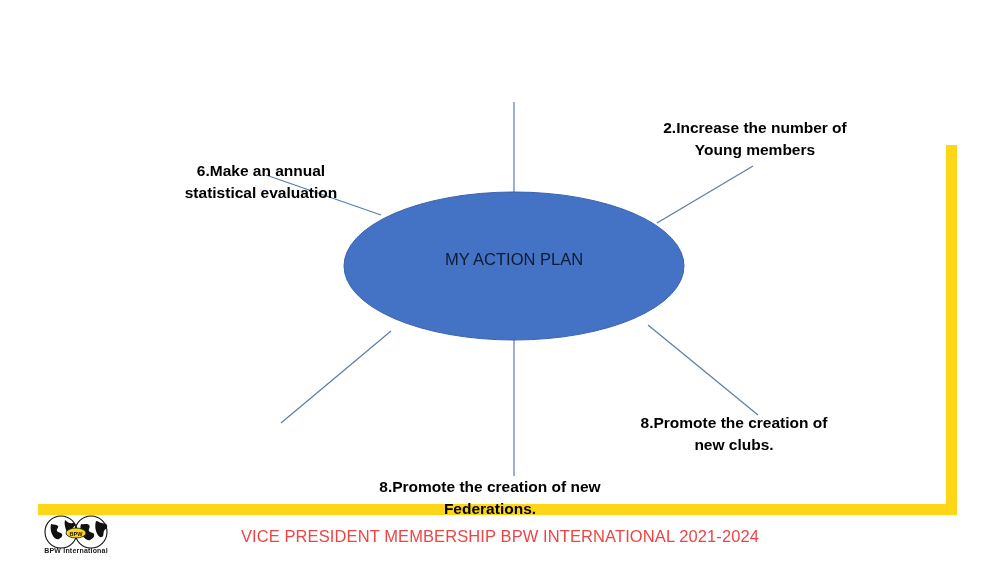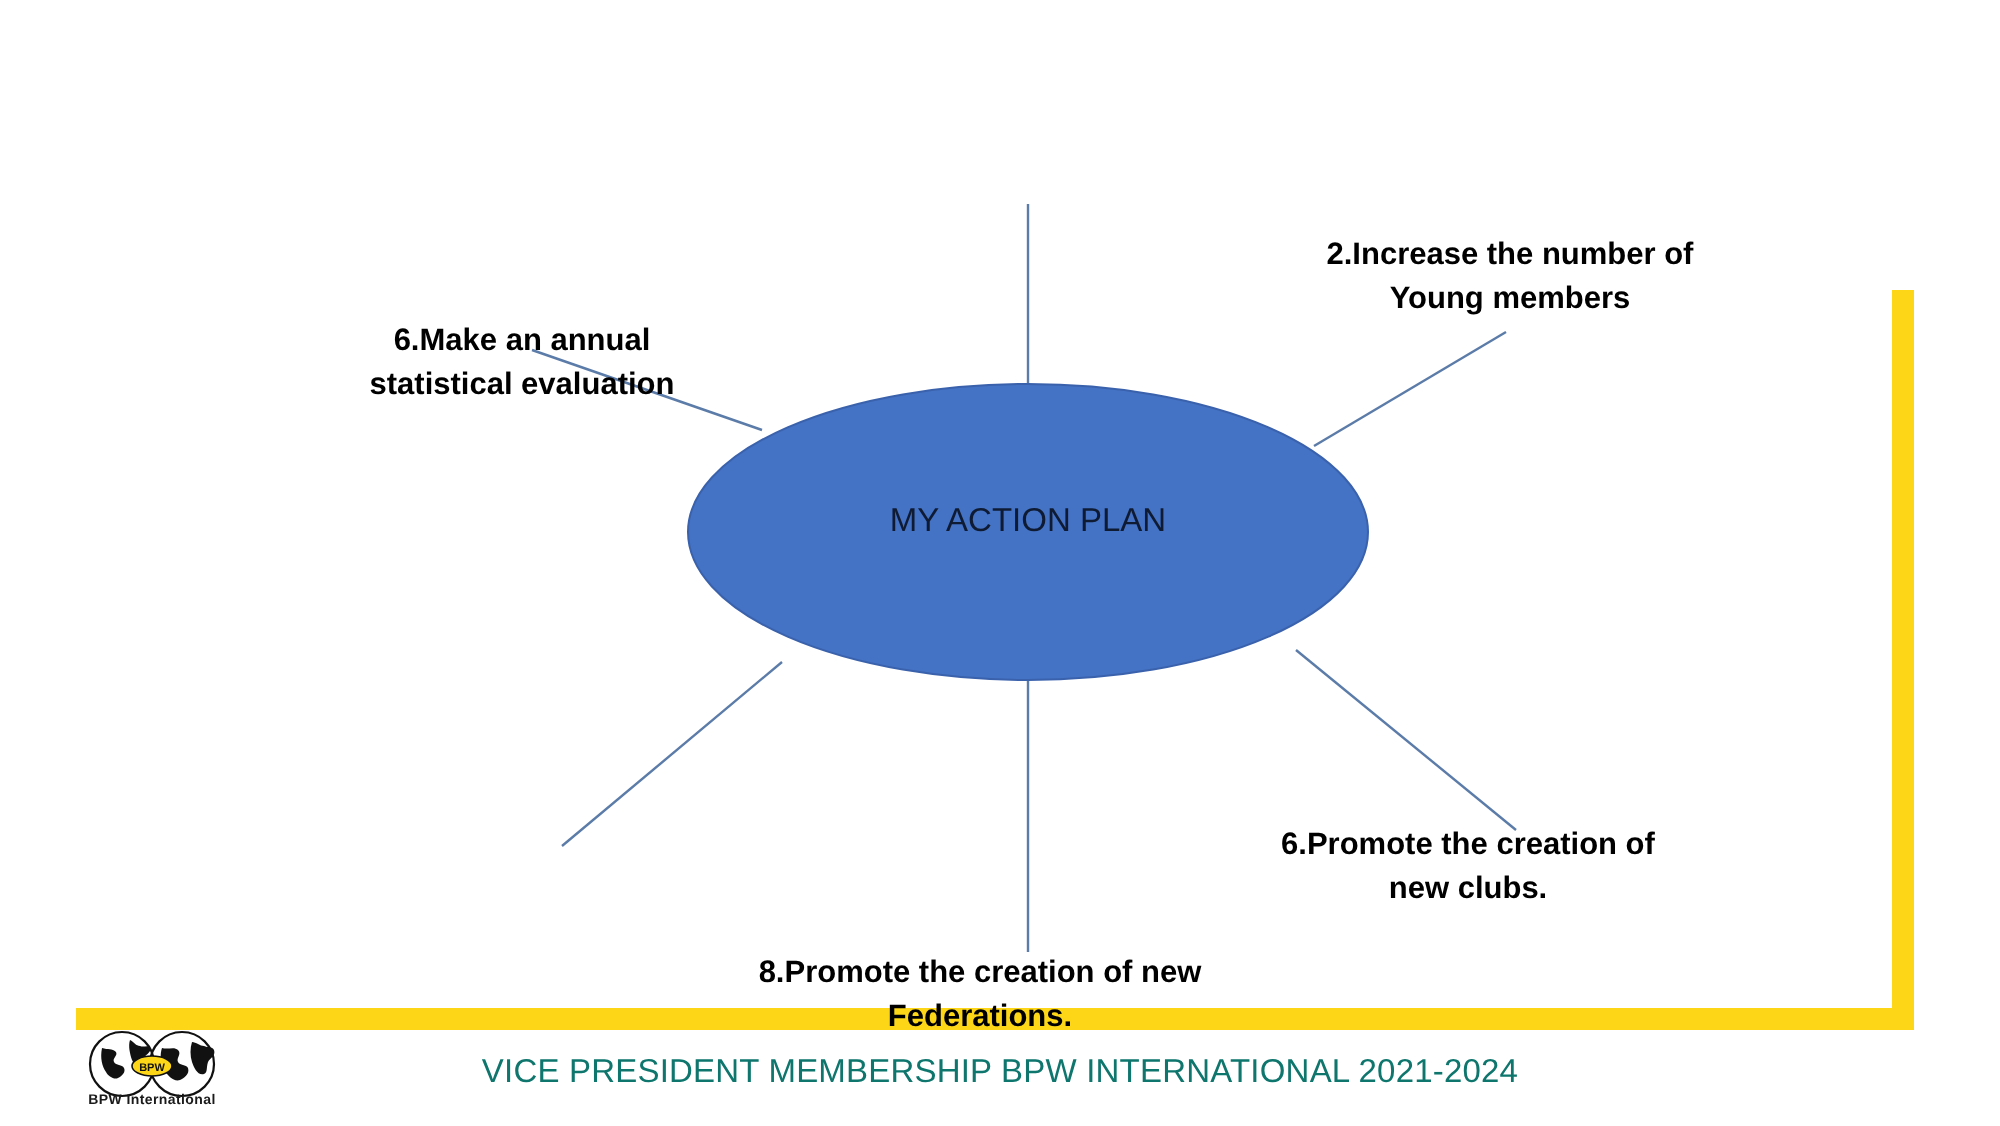--- a/index.html
+++ b/index.html
@@ -81,21 +81,21 @@
 
   
   .footer-caption {
     position: absolute;
     left: 0;
     top: 527px;
     width: 1000px;
     text-align: center;
     font-family: "Liberation Sans", sans-serif;
     font-size: 16.5px;
-    color: #0f766e;
+    color: #ef4444;
     letter-spacing: 0.1px;
   }
 
   
   .logo {
     position: absolute;
     left: 34px;
     top: 515px;
     width: 84px;
     height: 44px;
@@ -129,21 +129,21 @@
     <line class="connector" x1="514" y1="340" x2="514" y2="476"></line>
     <line class="connector" x1="391" y1="331" x2="281" y2="423"></line>
     <line class="connector" x1="381" y1="215" x2="266" y2="175"></line>
 
     <ellipse class="ellipse-shape" cx="514" cy="266" rx="170" ry="74"></ellipse>
     <text class="center-text" x="514" y="261" text-anchor="middle" dominant-baseline="middle">MY ACTION PLAN</text>
   </svg>
 
   <div class="node-label lbl-2">2.Increase the number of
 Young members</div>
-  <div class="node-label lbl-3">6.Promote the creation of
+  <div class="node-label lbl-3">8.Promote the creation of
 new clubs.</div>
   <div class="node-label lbl-4">8.Promote the creation of new
 Federations.</div>
   <div class="node-label lbl-6">6.Make an annual
 statistical evaluation</div>
 
   <div class="footer-caption">VICE PRESIDENT MEMBERSHIP BPW INTERNATIONAL 2021-2024</div>
 
   <svg class="logo" viewBox="0 0 84 44">
     <g fill="none" stroke="#111111" stroke-width="1.1">

